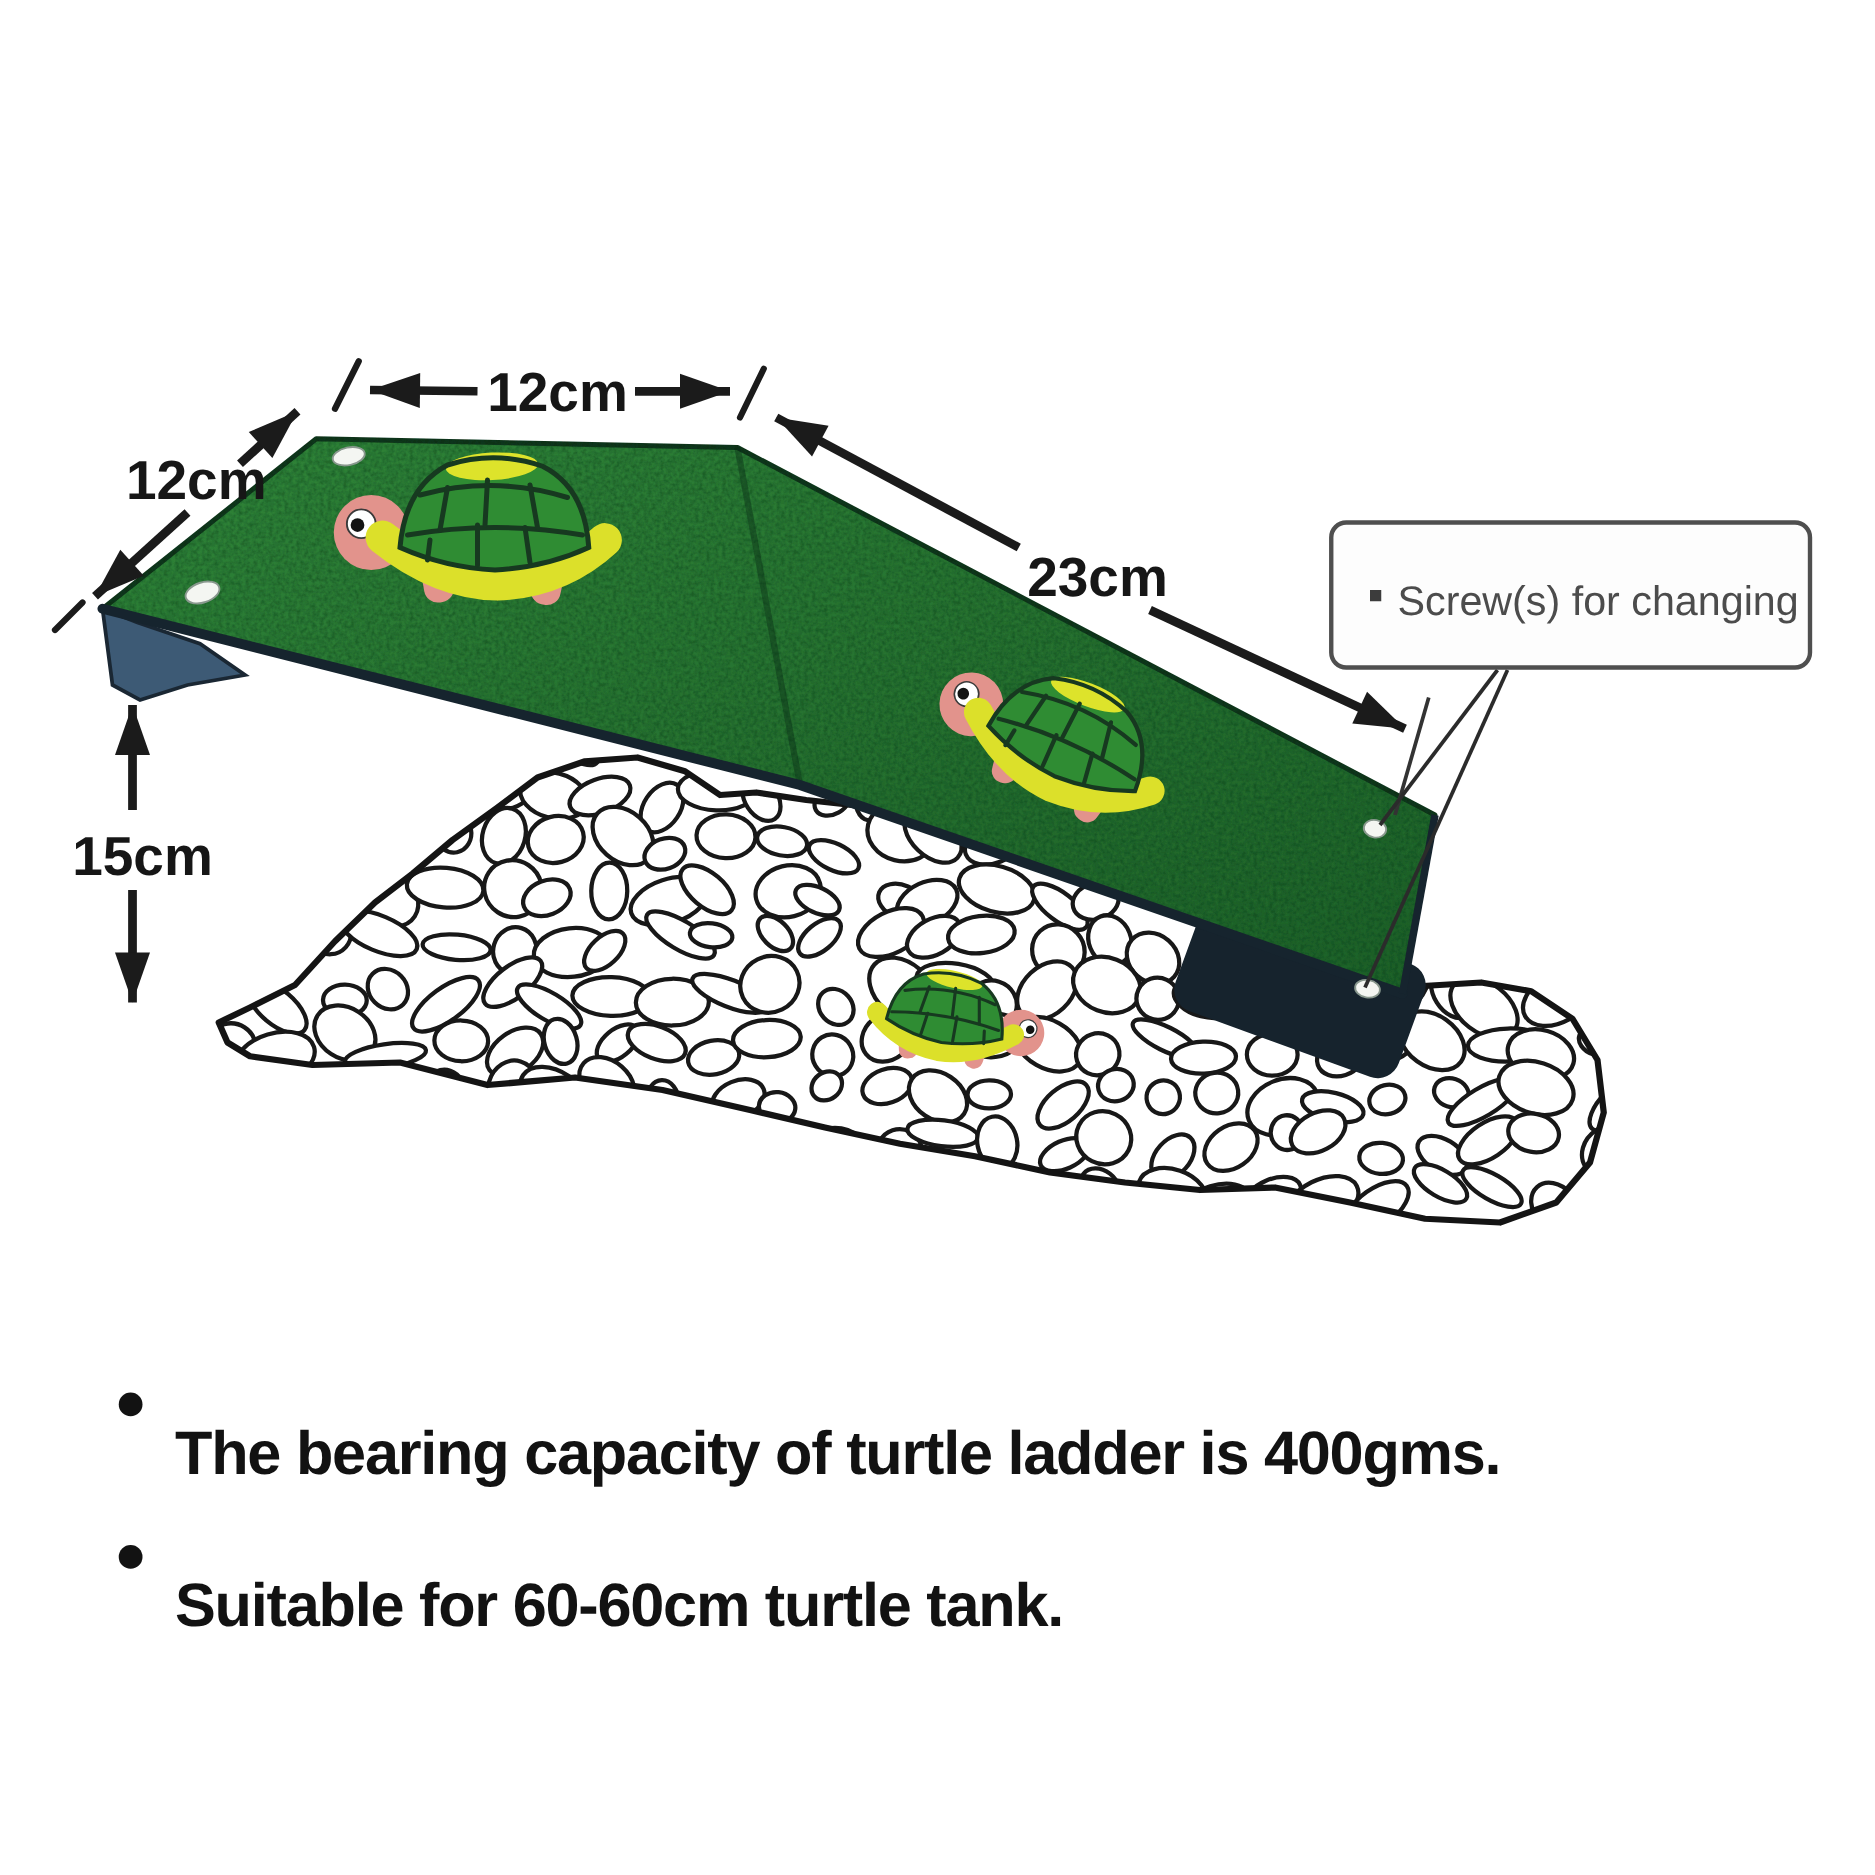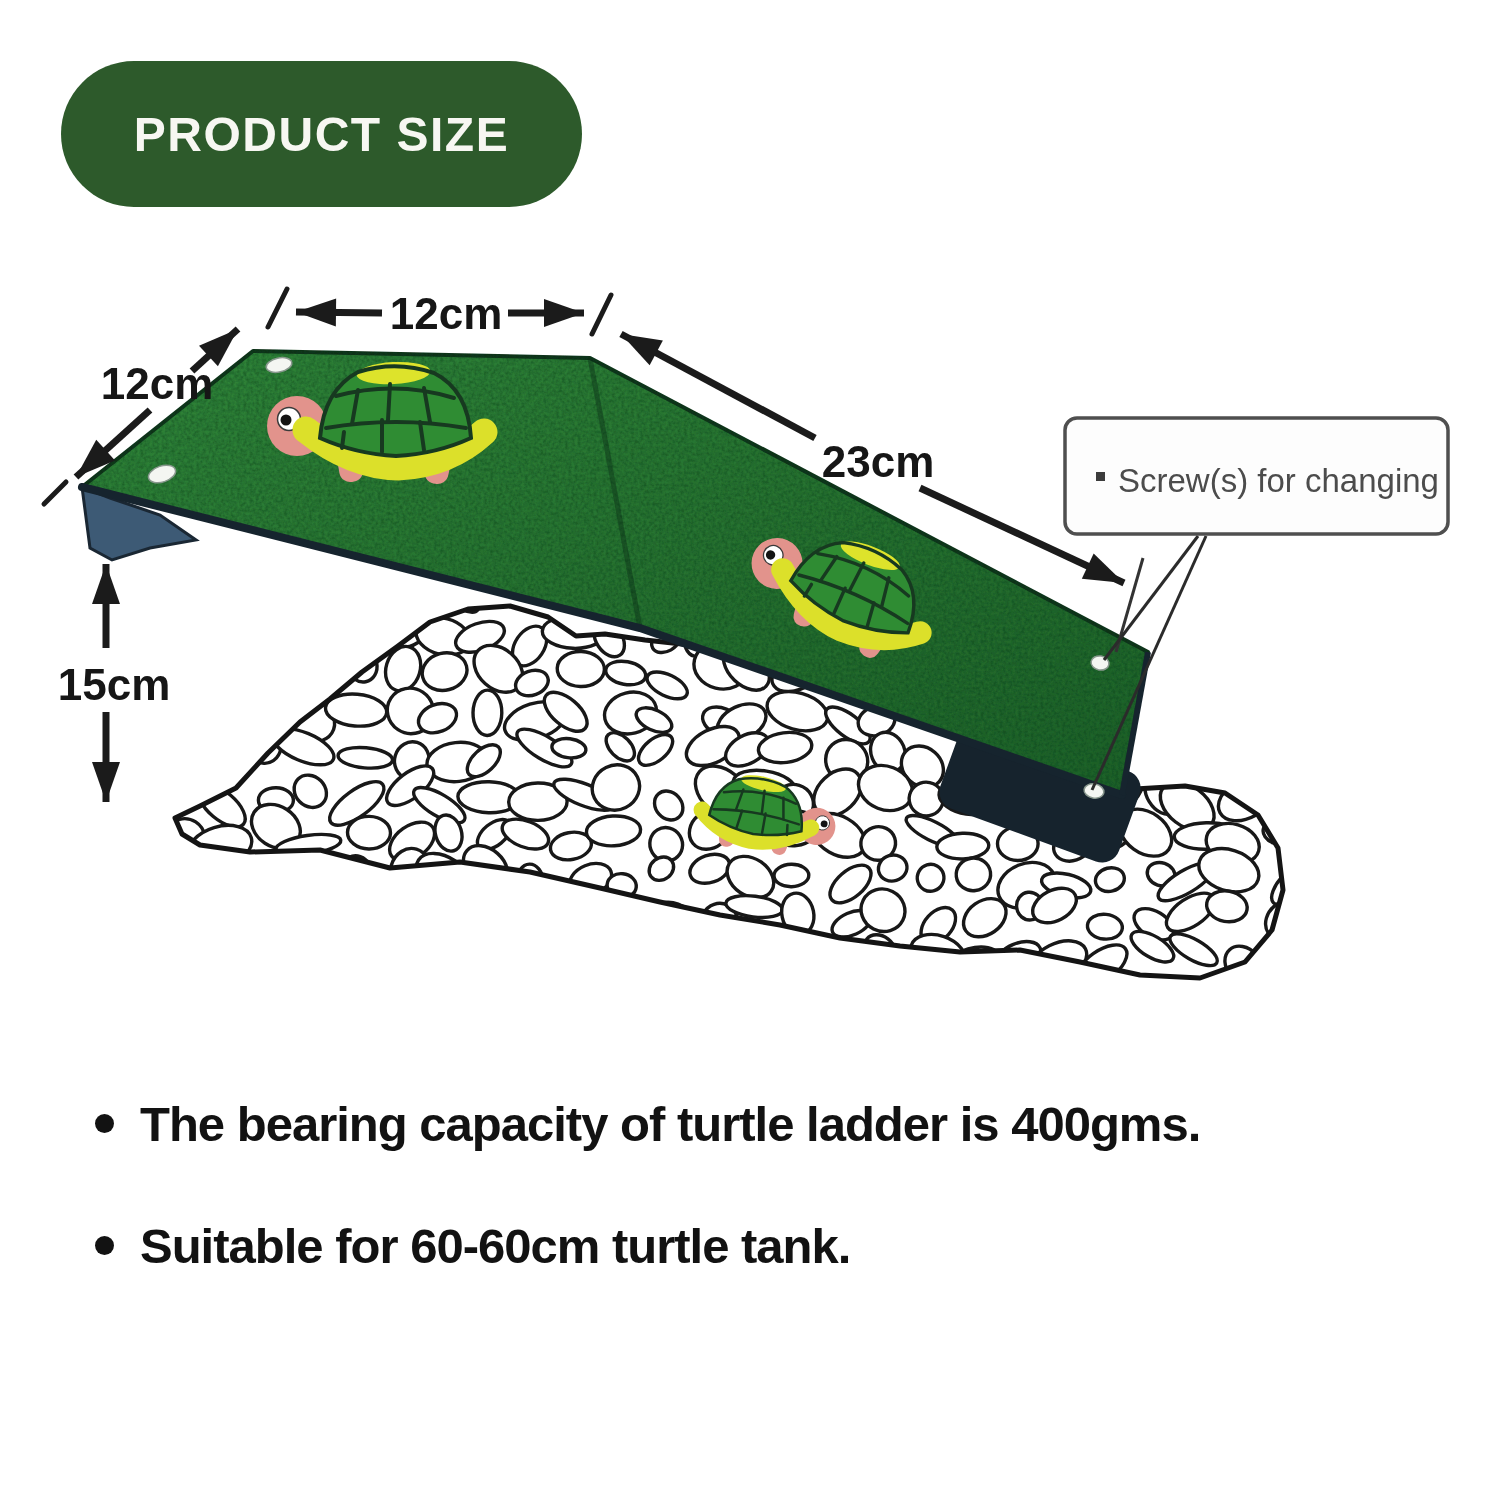--- a/index.html
+++ b/index.html
@@ -53,31 +53,28 @@
   .callout-marker{fill:#3c3c3c;}
   .pointer{stroke:#2b2b2b;stroke-width:3;fill:none;}
 
   .bullets{position:absolute;left:95px;top:0;width:1390px;}
   .bullet-row{position:absolute;left:0;display:flex;align-items:flex-start;}
   .bullet-row.r1{top:1096px;}
   .bullet-row.r2{top:1218px;}
   .dot{width:19px;height:19px;border-radius:50%;background:#121212;margin:18px 26px 0 0;flex:0 0 auto;}
   .bullet-row span.txt{
     font-size:49px;font-weight:bold;color:#121212;letter-spacing:-1px;line-height:1.15;
-    font-family:"Liberation Sans",sans-serif;white-space:nowrap;
+    font-family:"Liberation Sans",sans-serif;white-space:nowrap;margin-top:39px;
   }
 </style>
 </head>
 <body>
 
 <div class="page">
 
-  <div class="badge">
-    <span>PRODUCT SIZE</span>
-  </div>
 
   <svg class="diagram" viewBox="0 240 1500 800" xmlns="http://www.w3.org/2000/svg">
     <defs>
       <linearGradient id="rampGrad" x1="0" y1="0" x2="1" y2="1">
         <stop offset="0" stop-color="#2f8438"></stop>
         <stop offset="1" stop-color="#1d6128"></stop>
       </linearGradient>
       <linearGradient id="lipGrad" x1="0" y1="0" x2="0" y2="1">
         <stop offset="0" stop-color="#6886a3"></stop>
         <stop offset="1" stop-color="#1a2733"></stop>

